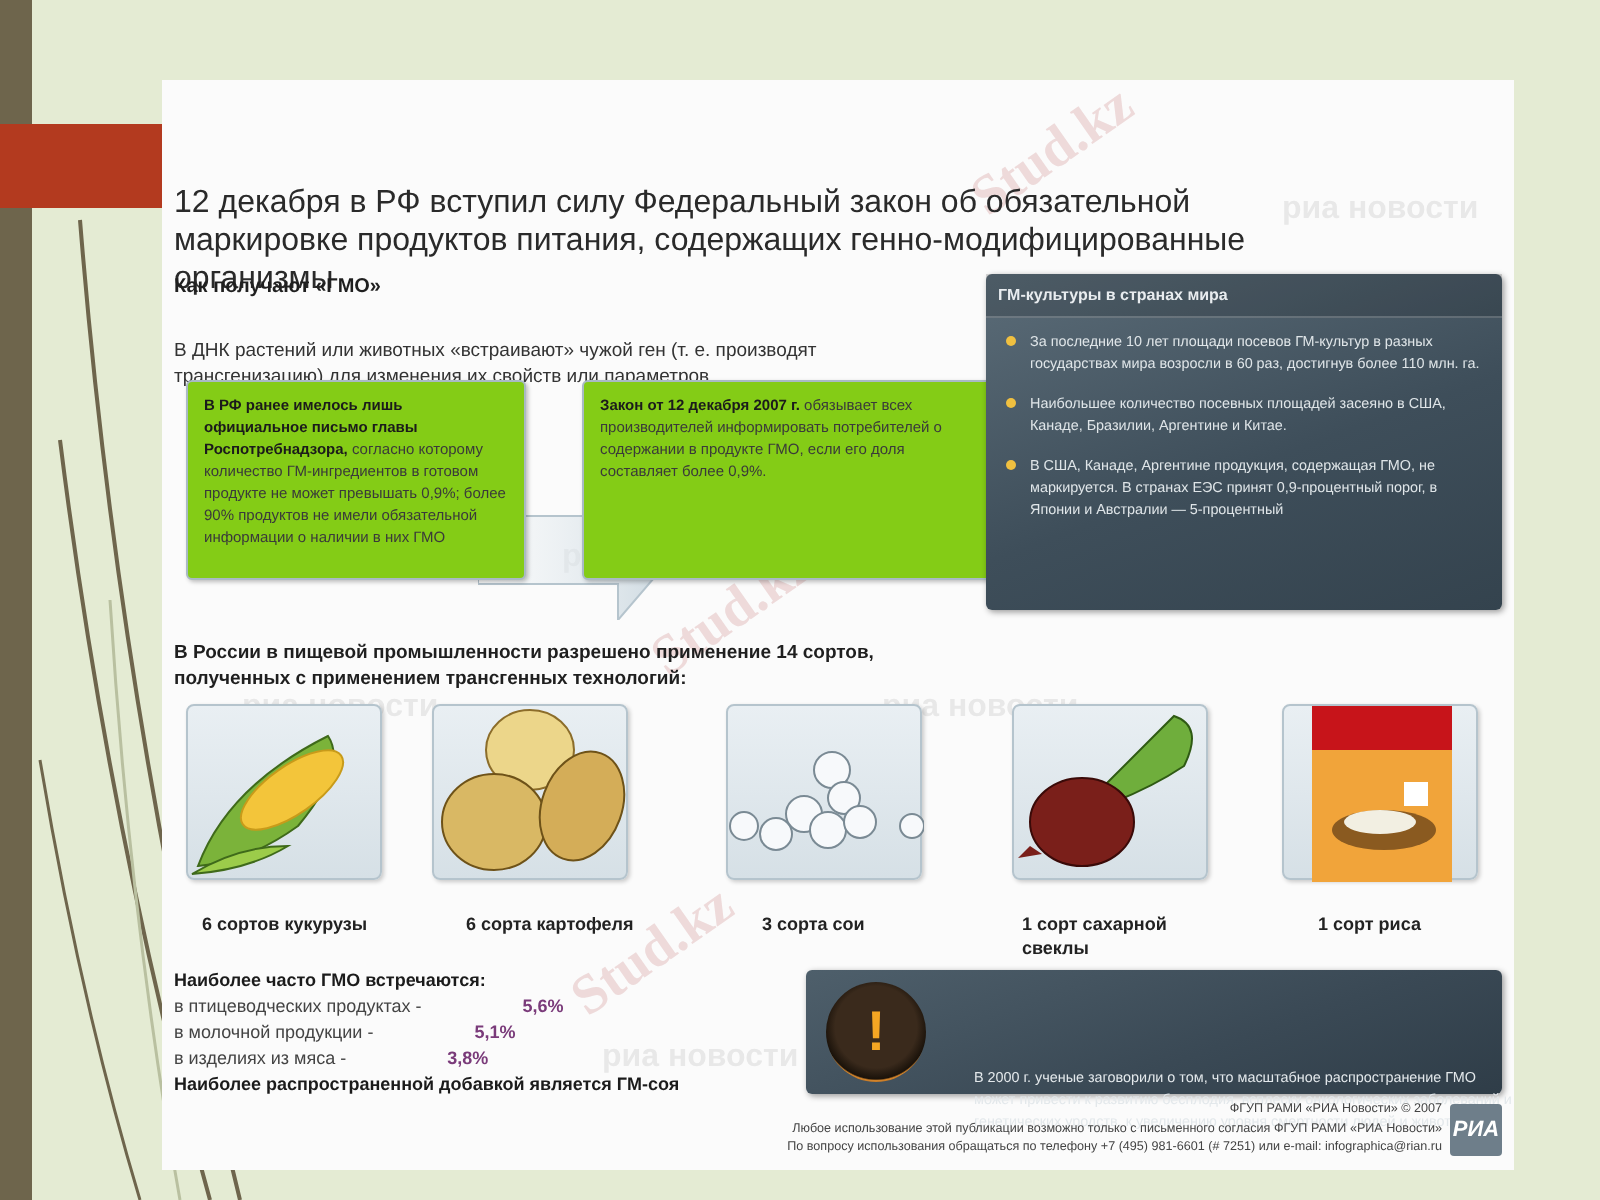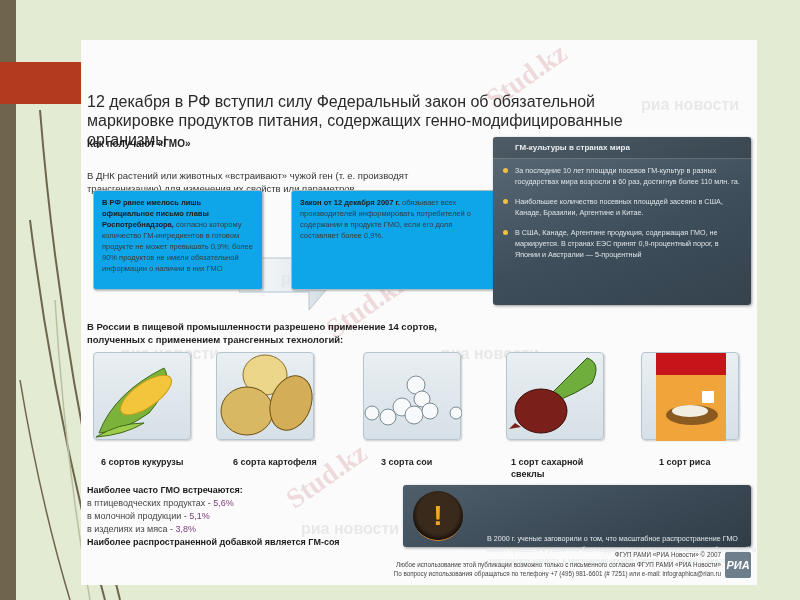--- a/index.html
+++ b/index.html
@@ -37,36 +37,36 @@
   }
   .how-title {
     position: absolute; left: 6px; top: 98px;
     font-size: 10px; font-weight: bold; color: #1f1f1f;
   }
   .how-text {
     position: absolute; left: 6px; top: 111px; width: 380px;
     font-size: 9.5px; color: #333; line-height: 13px; margin-top: 18px;
   }
   .info-box {
-    position: absolute; background: #0ea5e9; border: 1px solid #a9bac4;
+    position: absolute; background: #84cc16; border: 1px solid #a9bac4;
     border-radius: 3px; box-shadow: 1px 1px 2px rgba(0,0,0,0.25);
     font-size: 7.5px; line-height: 11px; color: #3a3a3a; padding: 6px 8px;
   }
   .info-box b { color: #1b1b1b; }
   .arrow-shape {
     position: absolute; left: 158px; top: 200px; width: 100px; height: 70px;
   }
   .world-box {
     position: absolute; left: 412px; top: 97px; width: 258px; height: 168px;
     background: linear-gradient(160deg, #5b6c78 0%, #3e4e5a 55%, #34434e 100%);
     border-radius: 3px; box-shadow: 1px 1px 3px rgba(0,0,0,0.4);
     color: #e8ecef;
   }
   .world-head {
-    font-size: 8px; font-weight: bold; padding: 6px 22px; border-bottom: 1px solid rgba(255,255,255,0.2);
+    font-size: 8px; font-weight: bold; padding: 6px 6px; border-bottom: 1px solid rgba(255,255,255,0.2);
     background: rgba(0,0,0,0.15);
   }
   .world-list { list-style: none; padding: 6px 10px 0 10px; }
   .world-list li {
     position: relative; padding-left: 12px; font-size: 7.2px; line-height: 11px; margin-bottom: 9px;
     color: #dfe5e8;
   }
   .world-list li .dot {
     position: absolute; left: 0; top: 3px; width: 5px; height: 5px; border-radius: 50%; background: #f0c040;
   }
@@ -82,21 +82,21 @@
   }
   .crop-label {
     position: absolute; top: 416px; width: 110px;
     font-size: 9px; font-weight: bold; color: #222; line-height: 12px;
   }
   .freq-block {
     position: absolute; left: 6px; top: 444px; width: 320px;
     font-size: 9px; line-height: 13px; color: #444;
   }
   .freq-block .h { font-weight: bold; color: #1b1b1b; }
-  .freq-block .pct { color: #7a3b7a; font-weight: normal; }
+  .freq-block .pct { color: #7a3b7a; font-weight: bold; margin-left: 48px; }
   .warn-box {
     position: absolute; left: 322px; top: 445px; width: 348px; height: 62px;
     background: linear-gradient(160deg, #4e5f6b 0%, #3a4955 60%, #2f3d48 100%);
     border-radius: 3px; box-shadow: 1px 1px 3px rgba(0,0,0,0.4);
   }
   .warn-icon {
     position: absolute; left: 10px; top: 6px; width: 50px; height: 50px; border-radius: 50%;
     background: radial-gradient(circle at 50% 45%, #3a2a1c 55%, #1a120a 70%, #d1832b 72%, #8a4a10 82%, #2a1a0a 90%);
     display: flex; align-items: center; justify-content: center;
     color: #f5a623; font-size: 28px; font-weight: bold;

